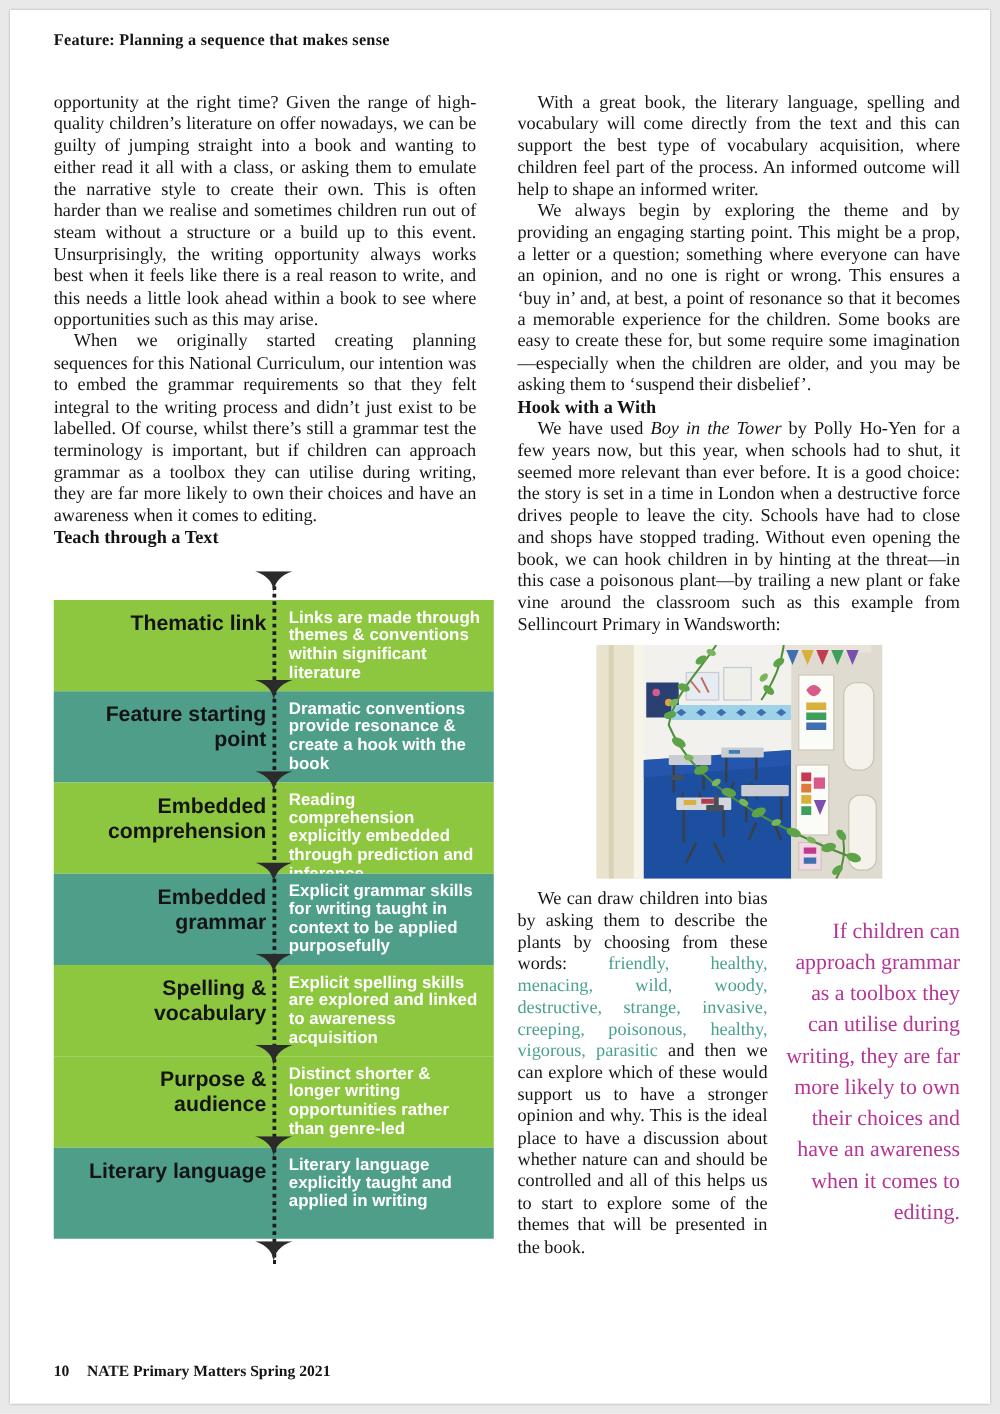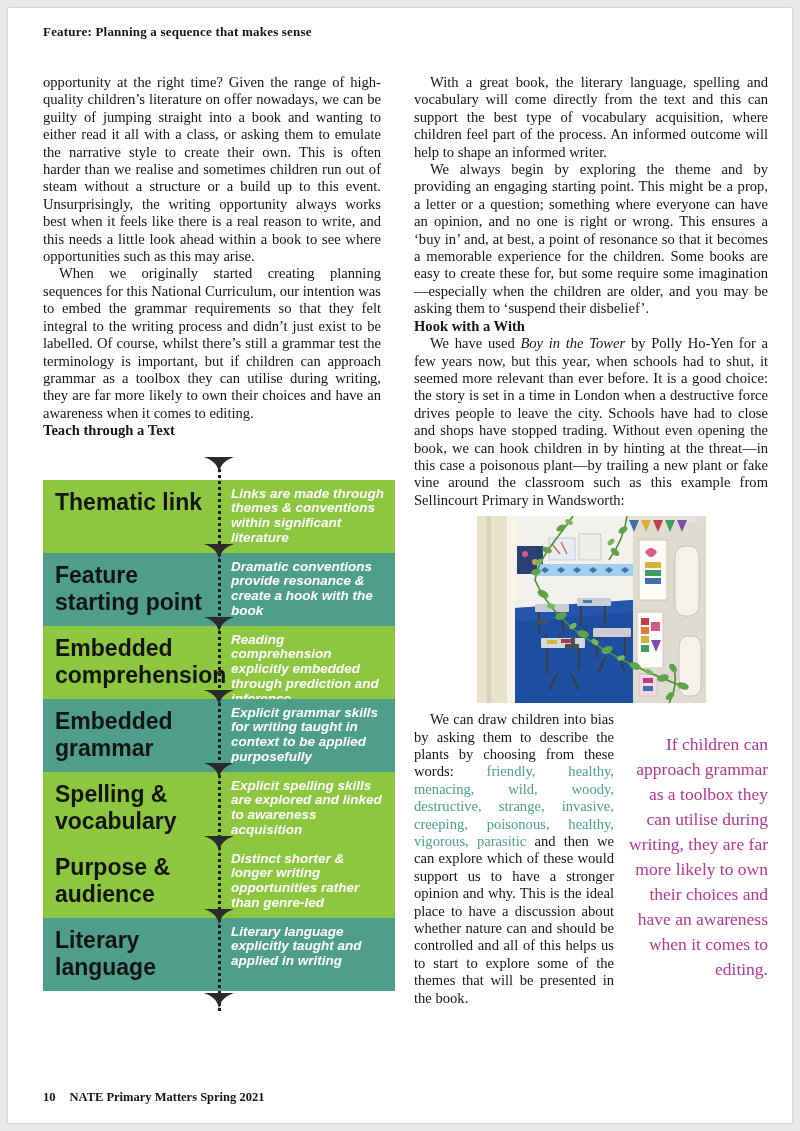--- a/index.html
+++ b/index.html
@@ -30,28 +30,27 @@
   .seg-teal{color:var(--word-teal,#4aa18c);}
 
   
   .diagram{position:relative;width:352px;margin-top:40px;margin-bottom:30px;
     font-family:"Liberation Sans", sans-serif;}
   .drow{position:relative;width:100%;height:73px;box-sizing:border-box;}
   .drow.light{background:var(--light-green,#8dc63f);}
   .drow.teal{background:var(--teal,#4f9e8a);}
   .dlabel{
     position:absolute;left:12px;top:9px;width:158px;
-    font-size:23px;font-weight:bold;color:#141414;line-height:1.2;
-    text-align:left;
+    font-size:17px;font-weight:bold;color:#141414;line-height:1.2;
+    text-align:right;
   }
   .ddesc{
     position:absolute;left:188px;top:7px;right:8px;
     font-size:13.5px;font-weight:bold;color:#ffffff;line-height:1.1;
     text-align:left;
-    font-style:italic;
   }
   .dotline{
     position:absolute;left:175px;top:-22px;height:553px;width:0;
     border-left:3px dotted #1c1c1c;
   }
   .arrow{position:absolute;left:161px;width:30px;height:18px;}
   .arrow svg{display:block;}
 
   
   .photo{display:block;width:229px;height:187px;margin:7px auto 8px auto;}

